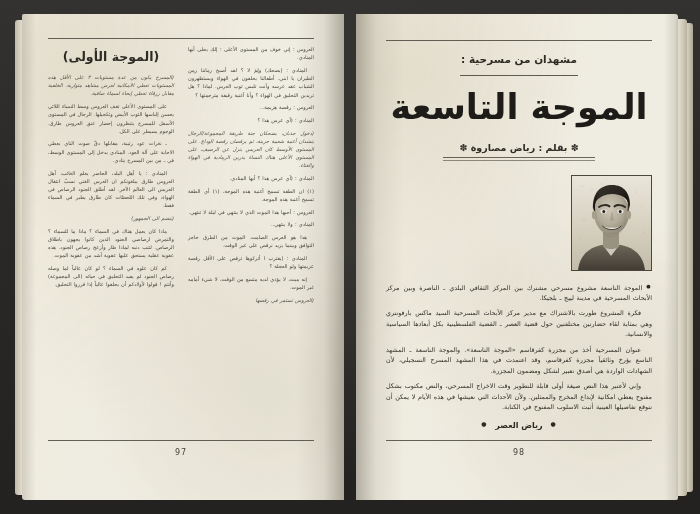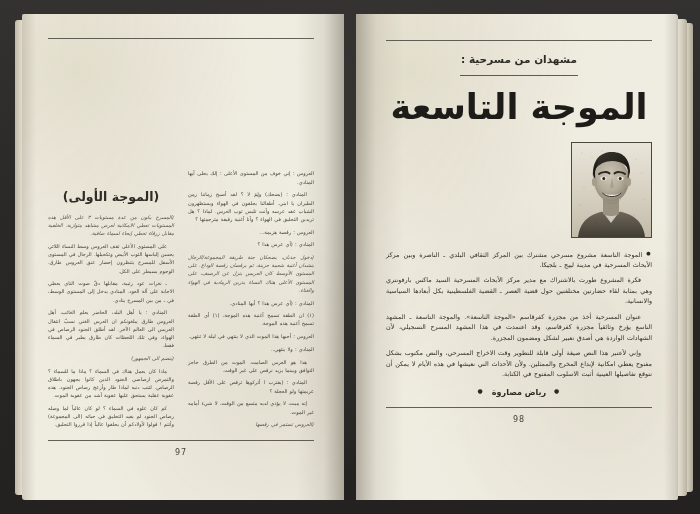--- a/index.html
+++ b/index.html
@@ -127,21 +127,20 @@
     bottom: 18px;
     z-index: 3;
   }
   .lp-toprule { margin-bottom: 6px; }
 
   .cols {
     display: flex;
     flex-direction: row-reverse;
     gap: 14px;
     height: 388px;
-    align-items: flex-end;
   }
   .col { width: calc(50% - 7px); }
 
   .scene-title {
     text-align: center;
     font-size: 12.5px;
     font-weight: 700;
     letter-spacing: .2px;
     color: #2d2b24;
     margin: 4px 0 9px;
@@ -347,20 +346,29 @@
 
       <div class="rp-inner">
 
         <div class="rule rp-toprule"></div>
 
         <div class="kicker ar">مشهدان من مسرحية :</div>
         <div class="kicker-rule"></div>
 
         <h1 class="headline ar">الموجة التاسعة</h1>
 
+        <div class="byline-wrap">
+          <div class="byline ar">
+            <span>✽</span>
+            <span>بقلم : رياض مصاروة</span>
+            <span>✽</span>
+          </div>
+          <div class="byline-rule"></div>
+          <div class="byline-rule2"></div>
+        </div>
 
         <div class="photo-row">
           <div class="photo">
             <svg viewBox="0 0 79 94" preserveAspectRatio="xMidYMid slice">
               <defs>
                 <linearGradient id="bgG" x1="0" y1="0" x2="0" y2="1">
                   <stop offset="0%" stop-color="#e9e5da"></stop>
                   <stop offset="55%" stop-color="#d6d0c0"></stop>
                   <stop offset="100%" stop-color="#c3bcab"></stop>
                 </linearGradient>
@@ -428,21 +436,21 @@
           </div>
         </div>
 
         <p class="body-p ar bullet-lead">الموجة التاسعة مشروع مسرحي مشترك بين المركز الثقافي البلدي ـ الناصرة وبين مركز الأبحاث المسرحية في مدينة لييج ـ بلجيكا.</p>
         <p class="body-p ar ind">فكرة المشروع طورت بالاشتراك مع مدير مركز الأبحاث المسرحية السيد ماكس بارفونتري وهي بمثابة لقاء حضارتين مختلفتين حول قضية العصر ـ القضية الفلسطينية بكل أبعادها السياسية والانسانية.</p>
         <p class="body-p ar ind">عنوان المسرحية أخذ من مجزرة كفرقاسم «الموجة التاسعة». والموجة التاسعة ـ المشهد التاسع يؤرخ وثائقياً مجزرة كفرقاسم، وقد اعتمدت في هذا المشهد المسرح التسجيلي، لأن الشهادات الواردة هي أصدق تعبير لشكل ومضمون المجزرة.</p>
         <p class="body-p ar ind">وإني لأعتبر هذا النص صيغة أولى قابلة للتطوير وقت الاخراج المسرحي، والنص مكتوب بشكل مفتوح يعطي امكانية لإبداع المخرج والممثلين. ولأن الأحداث التي نعيشها في هذه الأيام لا يمكن أن تتوقع تفاصيلها العينية أثبت الاسلوب المفتوح في الكتابة.</p>
 
         <div class="signoff ar">
           <span class="dot">●</span>
-          <span>رياض مصاروة</span>
+          <span>رياض العصر</span>
           <span class="dot">●</span>
         </div>
 
         <div class="rule rp-botrule"></div>
         <div class="folio">98</div>
       </div>
     </div>
 
   </div>
 </div>

